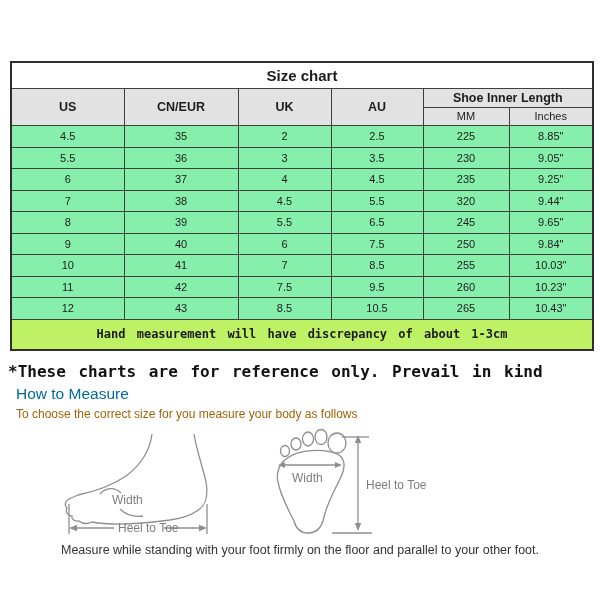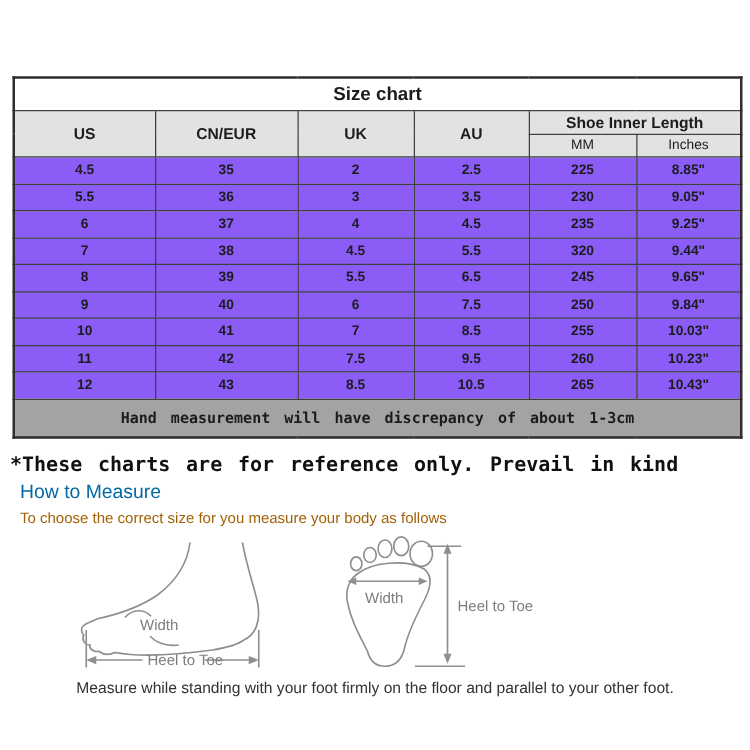--- a/index.html
+++ b/index.html
@@ -15,23 +15,23 @@
   }
   table.size-chart th, table.size-chart td {
     border:1.5px solid #3f3f3f; text-align:center; vertical-align:middle;
     color:#1c1c1c; padding:0;
   }
   .title-row td { height:25px; font-size:15px; font-weight:bold; background:#fff;margin-top:13px; }
   .head-cell { background:#e2e2e2; font-size:12.5px; font-weight:bold; }
   .head-main { height:36px; }
   .head-span { height:17px; }
   .head-sub  { height:17px; background:#e2e2e2; font-size:11px; font-weight:normal; color:#2a2a2a; }
-  .body-row td { height:20.5px; font-size:11px; color:#222; background:#8b5cf6;font-weight:bold; }
+  .body-row td { height:20.5px; font-size:11px; color:#222; background:#86efac; }
   .foot-row td {
-    height:29px; background:#a3a3a3; font-family:"DejaVu Sans Mono", monospace;
+    height:29px; background:#bef264; font-family:"DejaVu Sans Mono", monospace;
     font-size:12px; font-weight:bold; color:#111; word-spacing:4px;
   }
   
   .ref-note {
     position:absolute; left:8px; top:362px;
     font-family:"DejaVu Sans Mono", monospace; font-size:16px; font-weight:bold;
     color:#111; word-spacing:3px;
   }
   .htm-heading { position:absolute; left:16px; top:385px; font-size:15.5px; color:#0369a1; }
   .htm-sub     { position:absolute; left:16px; top:407px; font-size:12px;   color:#a16207; }

